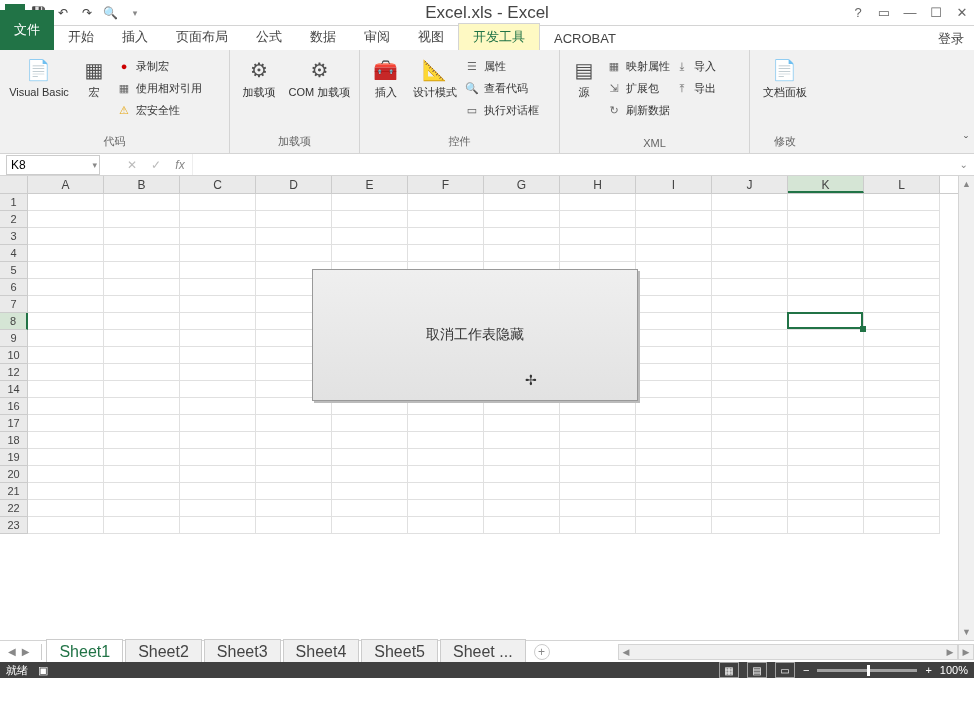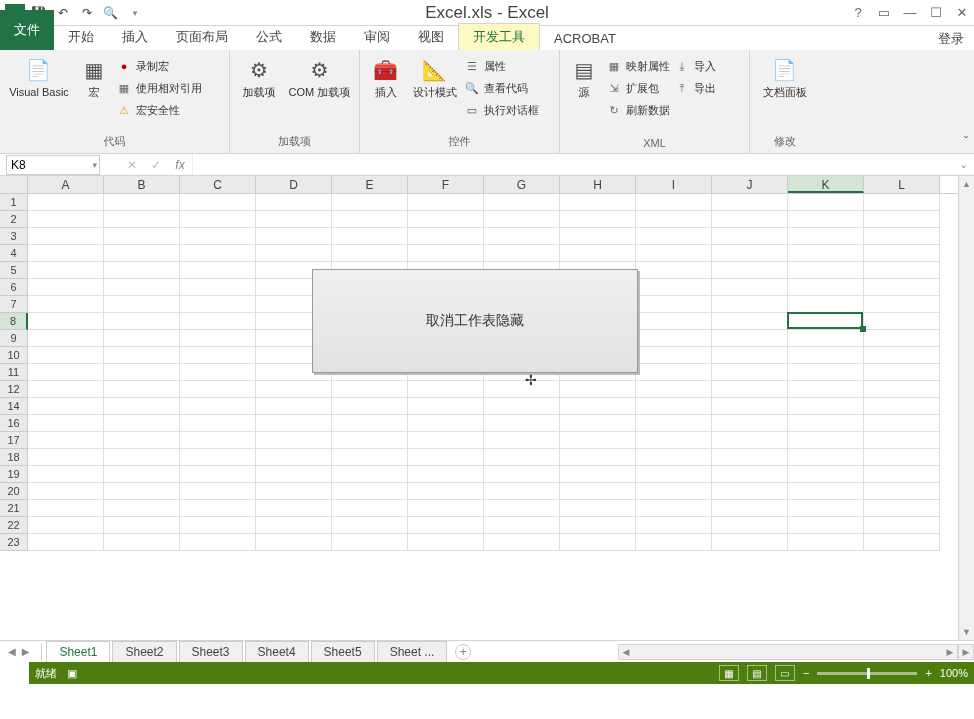--- a/index.html
+++ b/index.html
@@ -58,29 +58,29 @@
 .grid-vscroll .up, .grid-vscroll .dn { height: 16px; text-align: center; font-size: 9px; color: #888; line-height: 16px; }
 
 
 .shape-btn { position: absolute; background: linear-gradient(#efefef,#e2e2e2); border: 1px solid #999; box-shadow: 2px 2px 0 #bbb; display: flex; align-items: center; justify-content: center; font-size: 14px; color: #333; }
 .cursor-cross { position: absolute; font-size: 14px; color: #333; }
 
 
 .sheet-row { height: 22px; border-top: 1px solid #d4d4d4; display: flex; align-items: center; background: #fff; position: relative; }
 .sheet-nav { display: flex; gap: 6px; padding: 0 8px; color: #888; font-size: 10px; }
 .sheet-divider { width: 1px; height: 16px; background: #ccc; margin: 0 4px; }
-.sheet-tab { padding: 3px 12px; border: 1px solid #ccc; border-bottom: none; font-size: 12px; color: #444; background: #f0f0f0; position: relative; top: 1px; }
+.sheet-tab { padding: 3px 12px; border: 1px solid #ccc; border-bottom: none; font-size: 16px; color: #444; background: #f0f0f0; position: relative; top: 1px; }
 .sheet-tab.active { background: #fff; color: #217346; border-bottom: 2px solid #217346; }
 .sheet-add { border: 1px solid #ccc; border-radius: 50%; width: 16px; height: 16px; display: flex; align-items: center; justify-content: center; font-size: 12px; color: #888; margin-left: 8px; }
 .hscroll { position: absolute; right: 16px; width: 340px; height: 16px; background: #f0f0f0; border: 1px solid #d4d4d4; display: flex; align-items: center; }
 .hscroll .ar { width: 14px; text-align: center; font-size: 9px; color: #888; }
 .sheet-right-sq { position: absolute; right: 0; width: 16px; height: 16px; border: 1px solid #d4d4d4; background: #f0f0f0; text-align: center; font-size: 9px; color: #888; line-height: 14px; }
 
 
-.status { height: 22px; background: #4d7c0f; color: #fff; display: flex; align-items: center; font-size: 11px; padding: 0 6px; position: relative; margin-left: 29px; }
+.status { height: 16px; background: #404040; color: #fff; display: flex; align-items: center; font-size: 11px; padding: 0 6px; position: relative; }
 .status-left { display: flex; gap: 10px; align-items: center; }
 .status-right { position: absolute; right: 6px; display: flex; align-items: center; gap: 8px; }
 .view-btn { width: 20px; height: 16px; border: 1px solid rgba(255,255,255,0.5); display: flex; align-items: center; justify-content: center; font-size: 10px; }
 .zoom-slider { width: 100px; height: 3px; background: rgba(255,255,255,0.5); position: relative; }
 .zoom-thumb { position: absolute; top: -4px; width: 3px; height: 11px; background: #fff; }
 </style>
 </head>
 <body>
 
 <div class="title-bar">
@@ -410,35 +410,20 @@
         <div class="cell"></div>
         <div class="cell"></div>
         <div class="cell"></div>
         <div class="cell"></div>
         <div class="cell"></div>
         <div class="cell"></div>
         <div class="cell"></div>
         <div class="cell"></div>
       </div>
       <div class="row">
-        <div class="row-head">11</div>
-        <div class="cell"></div>
-        <div class="cell"></div>
-        <div class="cell"></div>
-        <div class="cell"></div>
-        <div class="cell"></div>
-        <div class="cell"></div>
-        <div class="cell"></div>
-        <div class="cell"></div>
-        <div class="cell"></div>
-        <div class="cell"></div>
-        <div class="cell"></div>
-        <div class="cell"></div>
-      </div>
-      <div class="row">
         <div class="row-head">12</div>
         <div class="cell"></div>
         <div class="cell"></div>
         <div class="cell"></div>
         <div class="cell"></div>
         <div class="cell"></div>
         <div class="cell"></div>
         <div class="cell"></div>
         <div class="cell"></div>
         <div class="cell"></div>
@@ -577,21 +562,21 @@
         <div class="cell"></div>
         <div class="cell"></div>
         <div class="cell"></div>
         <div class="cell"></div>
         <div class="cell"></div>
         <div class="cell"></div>
       </div>
     </div>
   <div class="sel-outline" id="sel-box" style="left: 787px; top: 136px;"></div>
   <div class="sel-handle" id="sel-handle" style="left: 860px; top: 150px;"></div>
-  <div class="shape-btn" style="left:312px;top:93px;width:326px;height:104px;text-align:right;">
+  <div class="shape-btn" style="left:312px;top:93px;width:326px;height:132px;text-align:right;">
     <span>取消工作表隐藏</span>
   </div>
   <div class="cursor-cross" style="left:525px;top:196px;">✢</div>
   <div class="grid-vscroll">
     <div class="up">▲</div>
     <div class="dn" style="position:absolute;bottom:0;width:100%;">▼</div>
   </div>
 </div>
 
 <div class="sheet-row">

